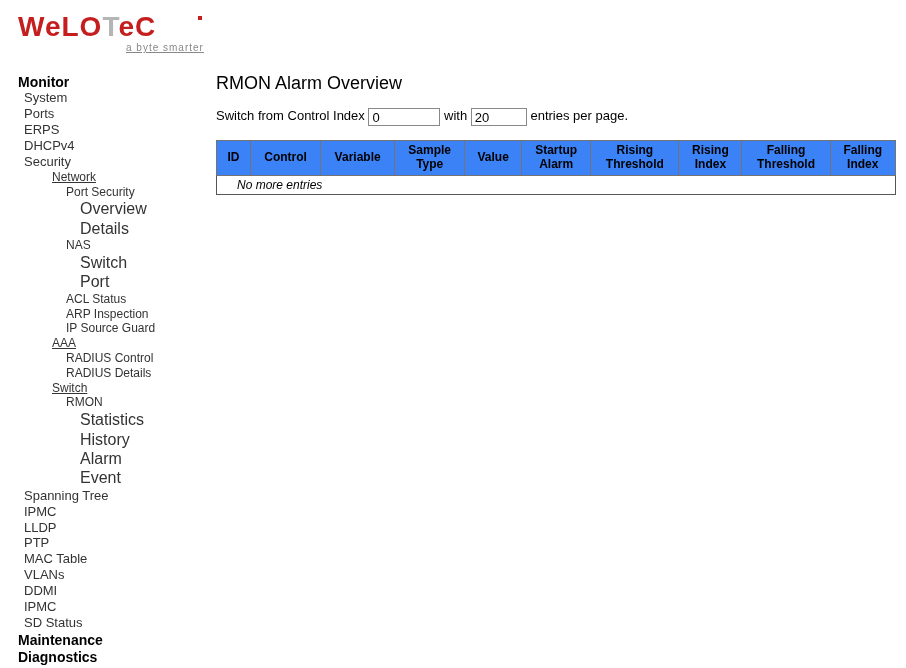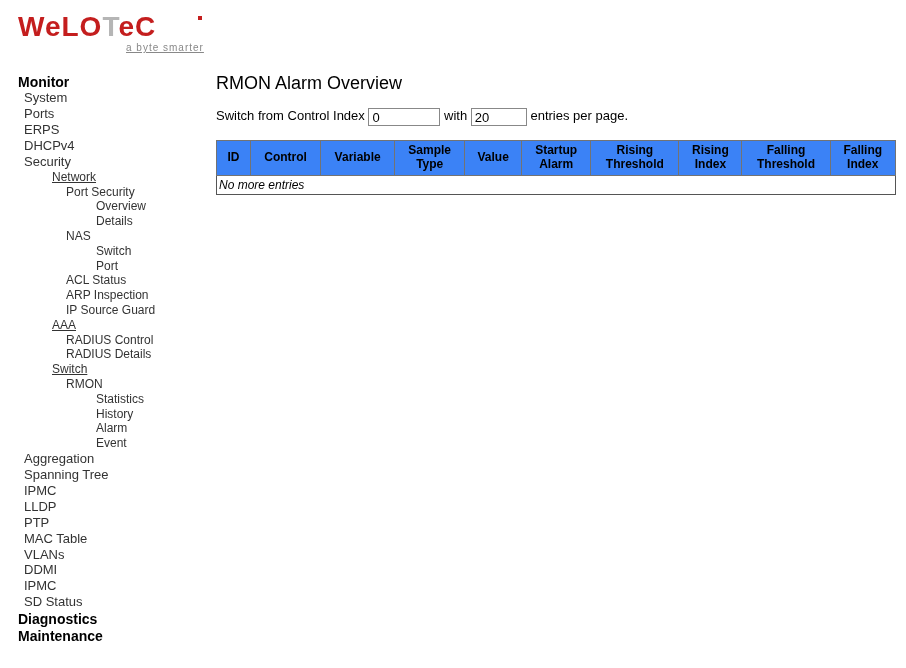--- a/index.html
+++ b/index.html
@@ -45,21 +45,21 @@
     .sidebar .l3,
     .sidebar .l4 {
       font-size: 13px;
       color: #333;
       margin: 1px 0;
       cursor: pointer;
     }
     .sidebar .l1 { margin-left: 6px; }
     .sidebar .l2 { margin-left: 34px; font-size: 12px; text-decoration: underline; }
     .sidebar .l3 { margin-left: 48px; font-size: 12px; }
-    .sidebar .l4 { margin-left: 78px; font-size: 12px; }
+    .sidebar .l4 { margin-left: 62px; font-size: 16px; }
     .main {
       flex: 1;
       padding: 0 10px 0 18px;
     }
     .page-title {
       font-size: 18px;
       font-weight: normal;
       margin-bottom: 14px;
     }
     .filter-row {
@@ -82,21 +82,21 @@
       background: #3b82f6;
       border: 1px solid #737373;
       padding: 3px 8px;
       text-align: center;
       font-weight: bold;
       line-height: 1.15;
     }
     .tbl td.empty {
       border: 1px solid #555;
       border-top: none;
-      padding: 2px 2px;
+      padding: 2px 20px;
       font-style: italic;
       font-size: 12px;
     }
   </style>
 </head>
 <body>
 
 <div class="logo-wrap">
   <svg class="logo" width="190" height="34" viewBox="0 0 190 34">
     <text x="0" y="26" font-family="Arial Black, Arial, sans-serif" font-weight="900" font-size="28" letter-spacing="1">
@@ -127,32 +127,31 @@
     <div class="l3">IP Source Guard</div>
     <div class="l2">AAA</div>
     <div class="l3">RADIUS Control</div>
     <div class="l3">RADIUS Details</div>
     <div class="l2">Switch</div>
     <div class="l3">RMON</div>
     <div class="l4">Statistics</div>
     <div class="l4">History</div>
     <div class="l4">Alarm</div>
     <div class="l4">Event</div>
-    <div class="l1">Aggregation</div>
     <div class="l1">Spanning Tree</div>
     <div class="l1">IPMC</div>
     <div class="l1">LLDP</div>
     <div class="l1">PTP</div>
     <div class="l1">MAC Table</div>
     <div class="l1">VLANs</div>
     <div class="l1">DDMI</div>
     <div class="l1">IPMC</div>
     <div class="l1">SD Status</div>
+    <div class="l0">Maintenance</div>
     <div class="l0">Diagnostics</div>
-    <div class="l0">Maintenance</div>
   </div>
 
   <div class="main">
     <h1 class="page-title">RMON Alarm Overview</h1>
 
     <div class="filter-row">
       <span>Switch from Control Index</span>
       <input type="text" size="6" value="0" style="">
       <span>with</span>
       <input type="text" size="4" value="20" style="">

